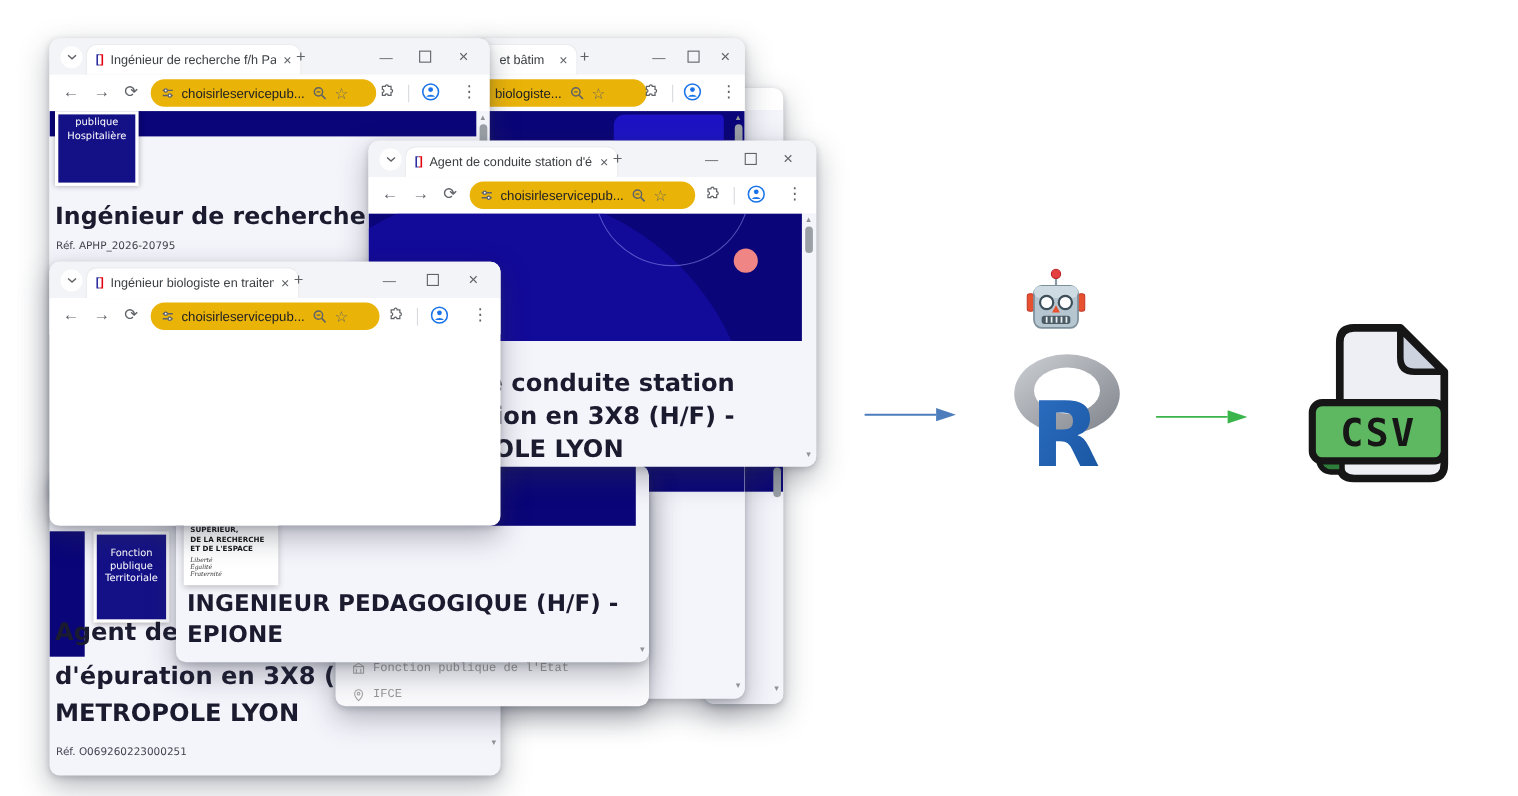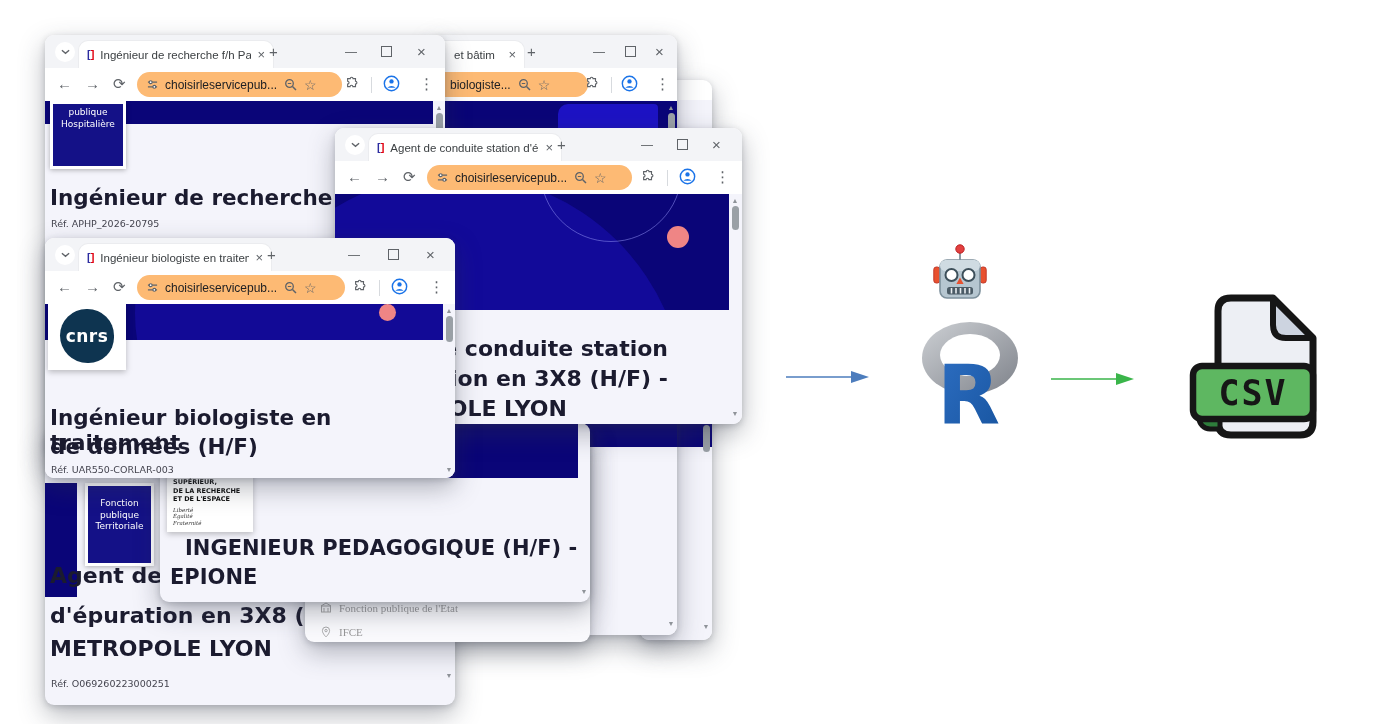--- a/index.html
+++ b/index.html
@@ -16,21 +16,21 @@
   .favicon{display:inline-flex;font-weight:bold;font-size:11px;line-height:11px;}
   .fav-b{color:#2d2da0;} .fav-r{color:#e1000f;}
   .tabtitle{font-size:11.5px;color:#3c4043;white-space:nowrap;overflow:hidden;flex:1;}
   .tabclose{font-size:13px;color:#5f6368;line-height:13px;}
   .newtab{position:absolute;top:8px;font-size:15px;color:#5f6368;}
   .wc{position:absolute;top:0;height:33px;display:flex;align-items:center;color:#5f6368;}
   .wc-min{font-size:12px;} .wc-max{width:9px;height:9px;border:1.2px solid #5f6368;display:inline-block;}
   .wc-x{font-size:15px;}
   .toolbar{position:relative;height:33px;background:#fff;}
   .navic{position:absolute;top:7px;font-size:15px;color:#5f6368;line-height:18px;}
-  .urlpill{position:absolute;top:4px;height:25px;background:#fdba74;border-radius:13px;
+  .urlpill{position:absolute;top:4px;height:25px;background:#eab308;border-radius:13px;
            display:flex;align-items:center;gap:7px;padding:0 10px;overflow:hidden;}
   .urltext{font-size:12px;color:#202124;white-space:nowrap;}
   .star{font-size:14px;color:#5f6368;}
   .sep{position:absolute;top:9px;width:1px;height:16px;background:#d7dade;}
   .content{position:absolute;left:0;right:0;top:66px;bottom:0;background:#f4f4fb;
            border-radius:0 0 9px 9px;overflow:hidden;}
   .panel{position:absolute;border-radius:9px;background:#f4f4fb;overflow:hidden;
          box-shadow:0 10px 26px rgba(50,55,70,.35),0 2px 6px rgba(50,55,70,.22);}
   
   .band{position:absolute;background:#0a0578;overflow:hidden;}
@@ -39,21 +39,21 @@
   .badgecard{position:absolute;background:#fff;padding:3px;box-shadow:0 1px 5px rgba(0,0,0,.3);}
   .badgeinner{width:100%;height:100%;background:#141187;color:#fff;text-align:center;
               font-family:"DejaVu Sans",sans-serif;font-size:9px;line-height:11.5px;padding-top:3px;box-sizing:border-box;}
   .sb-ar{position:absolute;width:12px;text-align:center;font-size:7px;color:#8f9399;line-height:10px;}
   .sb-th{position:absolute;width:7px;border-radius:4px;background:#9aa0a6;}
   .dot{position:absolute;border-radius:50%;background:#ef8585;}
   .mincard{position:absolute;background:#fff;box-shadow:0 2px 6px rgba(0,0,0,.25);overflow:hidden;}
   .minlines{font-family:"DejaVu Sans",sans-serif;font-weight:bold;font-size:6.5px;line-height:8.5px;color:#111;}
   .motto{font-family:"DejaVu Serif",serif;font-style:italic;font-size:5.5px;line-height:6.5px;color:#333;}
   .fadedrow{position:absolute;display:flex;align-items:center;gap:7px;opacity:.5;color:#333;
-            font-size:11px;font-family:Liberation Serif, serif;}
+            font-size:11px;font-family:Liberation Mono, monospace;}
 </style>
 </head>
 <body>
 
 <div class="stage">
 
   <div class="win" style="left:640px;top:80px;width:72px;height:560px;z-index:1;">
     <div class="content" style="top:20px;">
       <div class="band" style="left:0;right:0;top:323px;height:24px;"></div>
       <div style="position:absolute;right:0;top:0;bottom:0;width:12px;">
@@ -233,21 +233,21 @@
         <div>SUPÉRIEUR,</div>
         <div>DE LA RECHERCHE</div>
         <div>ET DE L'ESPACE</div>
       </div>
       <div class="motto" style="margin-top:3px;">
         <div>Liberté</div>
         <div>Égalité</div>
         <div>Fraternité</div>
       </div>
     </div>
-    <div class="jobtitle" style="left:10px;top:113px;font-size:21px;margin-left:15px;">INGENIEUR PEDAGOGIQUE (H/F) -</div>
+    <div class="jobtitle" style="left:10px;top:113px;font-size:21px;">INGENIEUR PEDAGOGIQUE (H/F) -</div>
     <div class="jobtitle" style="left:10px;top:142px;font-size:21px;">EPIONE</div>
     <div style="position:absolute;right:0;top:0;bottom:0;width:12px;">
       <div class="sb-ar" style="right:0;bottom:5px;">▼</div>
     </div>
   </div>
 
   <div class="win" style="left:335px;top:128px;width:407px;height:296px;z-index:7;">
     <div class="tabstrip">
       <div class="tabsearch">
         <svg width="9" height="6" viewBox="0 0 10 6">
@@ -372,39 +372,20 @@
       </span>
       <span class="sep" style="left:334px;"></span>
       <span class="navic" style="left:346px;top:7px;">
         <svg width="17" height="17" viewBox="0 0 18 18">
             <circle cx="9" cy="9" r="7.6" fill="none" stroke="#1a73e8" stroke-width="1.5"></circle>
             <circle cx="9" cy="6.8" r="2.3" fill="#1a73e8"></circle>
             <path d="M4.6 13.6 a5.4 4.4 0 0 1 8.8 0" fill="#1a73e8"></path>
           </svg>
       </span>
       <span class="navic" style="left:384px;">⋮</span>
-    </div>
-    <div class="content">
-      <div class="band" style="left:0;right:12px;top:0;height:36px;">
-        <div style="position:absolute;left:90px;top:-150px;width:320px;height:320px;border-radius:50%;background:#1a0fb4;opacity:.5;"></div>
-        <div class="dot" style="left:334px;top:0;width:17px;height:17px;"></div>
-      </div>
-      <div class="mincard" style="left:3px;top:0;width:78px;height:66px;">
-        <div style="position:absolute;left:12px;top:5px;width:54px;height:54px;border-radius:50% 50% 48% 52%;background:#0e3450;display:flex;align-items:center;justify-content:center;">
-          <span style="color:#fff;font-weight:bold;font-size:17px;font-family:'DejaVu Sans',sans-serif;letter-spacing:.5px;">cnrs</span>
-        </div>
-      </div>
-      <div class="jobtitle" style="left:5px;top:101px;font-size:21.5px;">Ingénieur biologiste en traitement</div>
-      <div class="jobtitle" style="left:5px;top:130px;font-size:21.5px;">de données (H/F)</div>
-      <div class="ref" style="left:6px;top:160px;">Réf. UAR550-CORLAR-003</div>
-      <div style="position:absolute;right:0;top:0;bottom:0;width:12px;">
-        <div class="sb-ar" style="right:0;top:2px;">▲</div>
-        <div class="sb-th" style="right:2px;top:12px;height:26px;"></div>
-        <div class="sb-ar" style="right:0;bottom:3px;">▼</div>
-      </div>
     </div>
   </div>
 
   <svg style="position:absolute;left:933px;top:243px;" width="54" height="58" viewBox="0 0 54 58">
     <line x1="27" y1="9" x2="27" y2="17" stroke="#8b9aa4" stroke-width="2"></line>
     <circle cx="27" cy="6" r="4.2" fill="#e34040" stroke="#b22" stroke-width="1"></circle>
     <rect x="0.8" y="24" width="6" height="16" rx="2.5" fill="#e8512f" stroke="#c0392b" stroke-width="1"></rect>
     <rect x="47.2" y="24" width="6" height="16" rx="2.5" fill="#e8512f" stroke="#c0392b" stroke-width="1"></rect>
     <rect x="7" y="17" width="40" height="38" rx="7" fill="#b6c6d0" stroke="#7d909c" stroke-width="1.6"></rect>
     <rect x="7" y="17" width="40" height="11" rx="5.5" fill="#cfdbe2"></rect>

